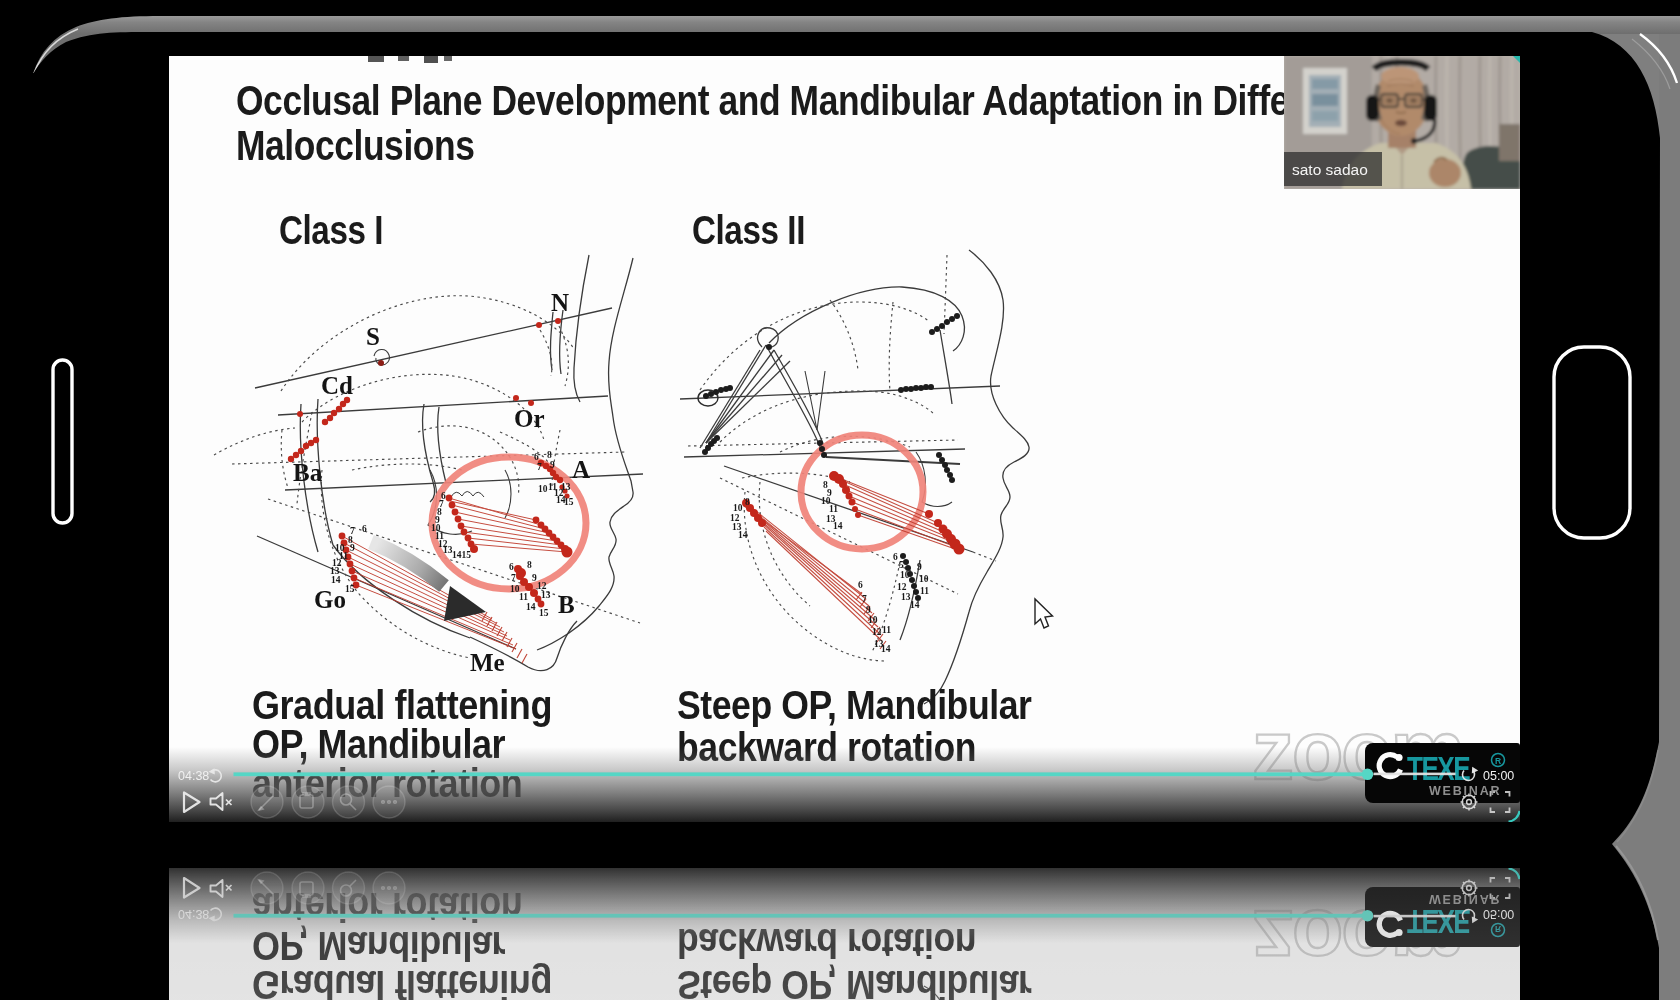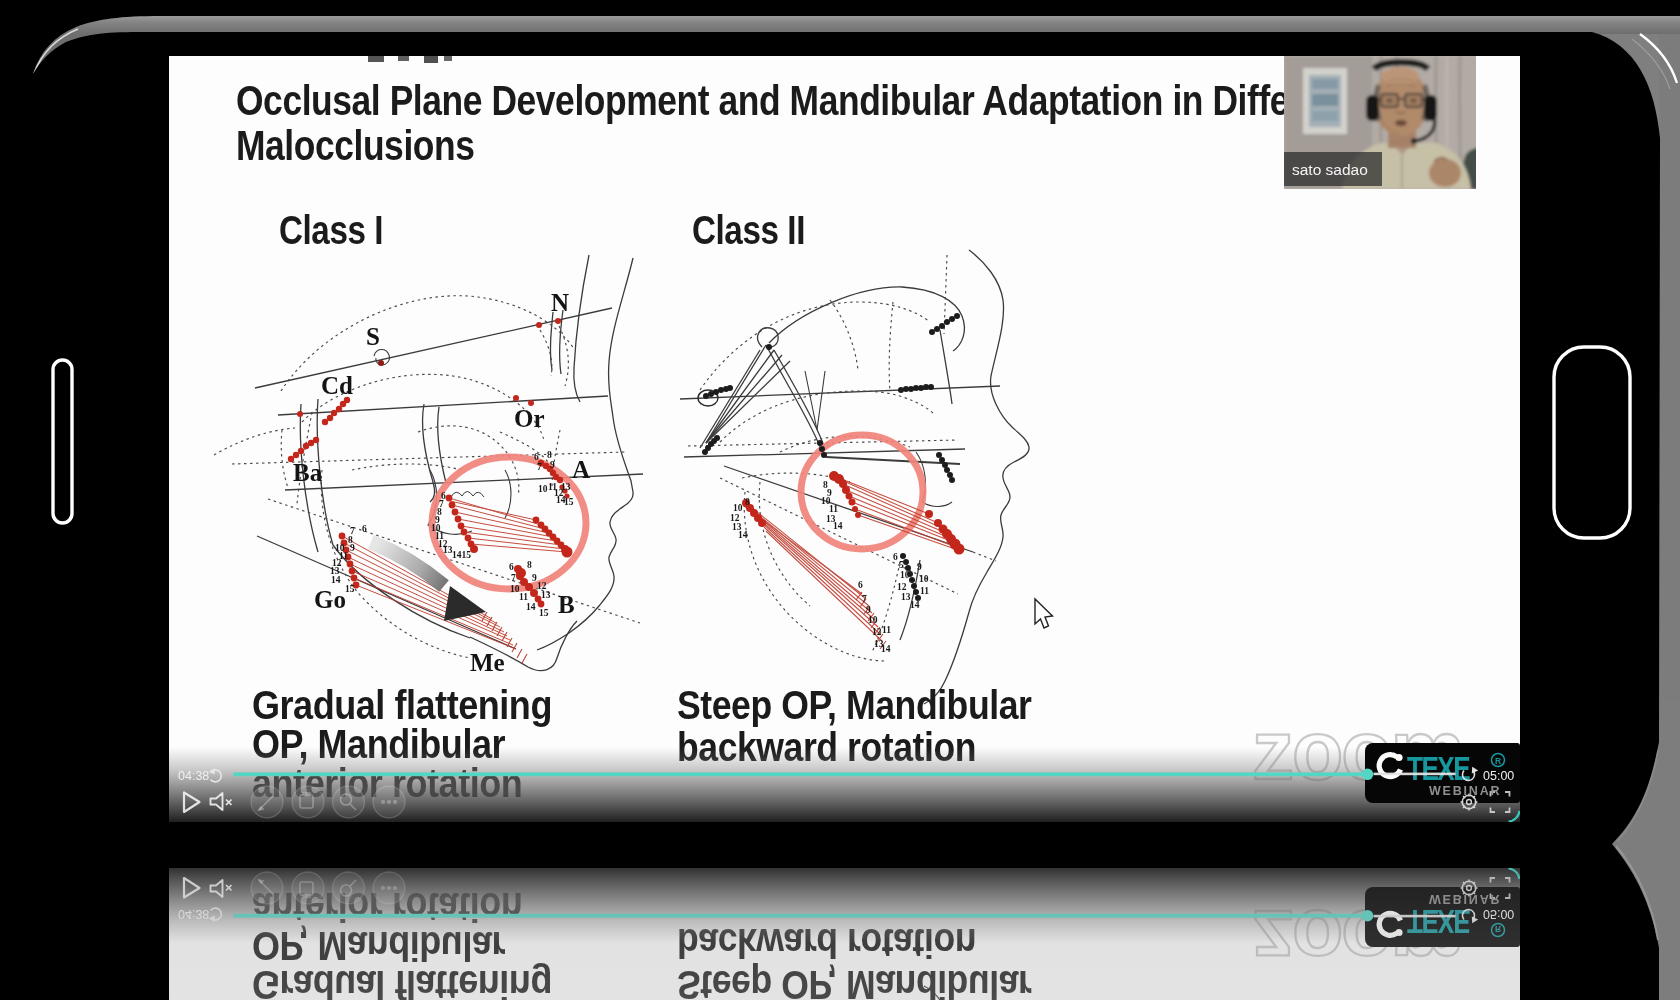--- a/index.html
+++ b/index.html
@@ -495,21 +495,21 @@
       <text x="1495" y="764" font-size="8.5" font-weight="bold" fill="#17989f">R</text>
       <text x="1429" y="795" font-size="12.5" font-weight="bold" fill="#8f8f8f" letter-spacing="1.8">WEBINAR</text>
       <circle cx="1367.5" cy="774.3" r="5.8" fill="#55d6c5"></circle>
       <rect x="1373.5" y="772.6" width="82" height="2.6" fill="#e4e4e4" opacity=".95"></rect>
       <g stroke="#ececec" stroke-width="1.6" fill="none" opacity=".95">
         <path d="M1464,770.5 A6,6 0 1 0 1473.2,770.8"></path>
       </g>
       <polygon points="1472.2,766.8 1478.2,770.4 1471.8,773.4" fill="#ececec" opacity=".95"></polygon>
       <text x="1483" y="780" font-size="12.5" fill="#f0f0f0">05:00</text>
     </svg>
-    <div id="cam" style="position:absolute;left:1115px;top:0;width:192px;height:133px;background:#b9b2ac;overflow:hidden">
+    <div id="cam" style="position:absolute;left:1115px;top:0;width:236px;height:133px;background:#b9b2ac;overflow:hidden">
       <svg width="236" height="133" viewBox="0 0 236 133">
         <defs>
             <filter id="fb" x="-10%" y="-10%" width="120%" height="120%">
               <feGaussianBlur stdDeviation="1.7"></feGaussianBlur>
             </filter>
           </defs>
         <g filter="url(#fb)">
           <rect x="0" y="0" width="236" height="133" fill="#aaa39d"></rect>
           <rect x="88" y="0" width="148" height="133" fill="#bab3ac"></rect>
           <g stroke="#9c948d" stroke-width="3" opacity=".65" fill="none">

